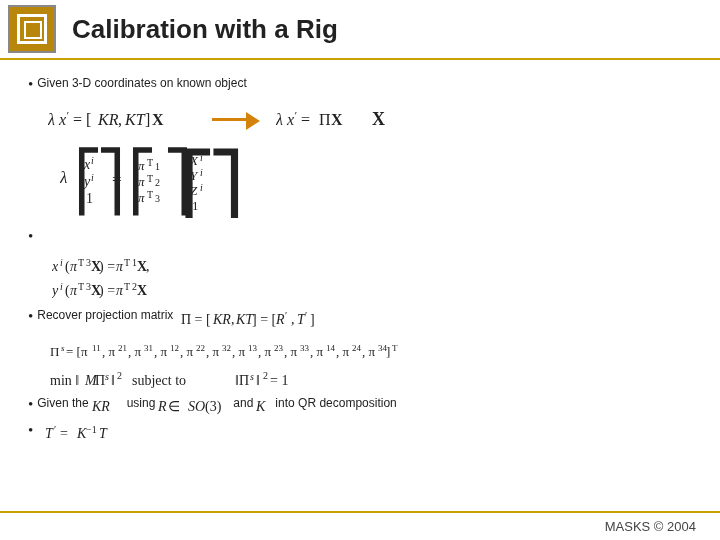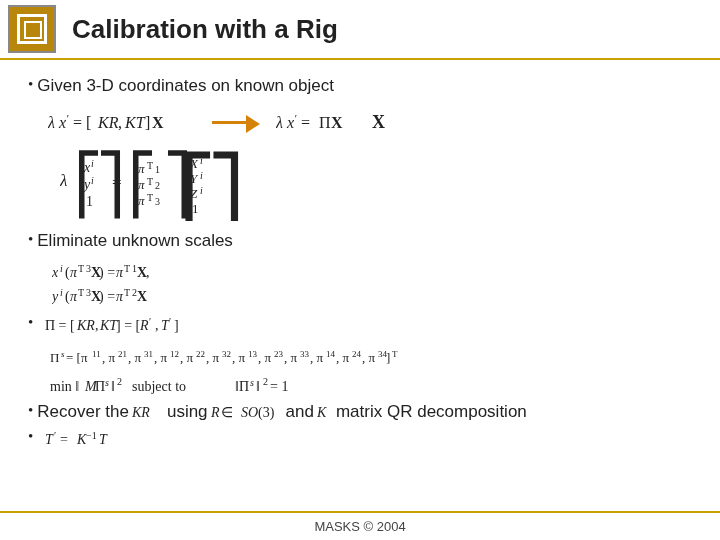--- a/index.html
+++ b/index.html
@@ -75,21 +75,21 @@
       color: #222;
     }
 
     .bullet {
       margin-right: 4px;
       font-size: 15px;
     }
 
     .bullet-text {
       font-family: Arial, Helvetica, sans-serif;
-      font-size: 17px;
+      font-size: 12px;
     }
 
     .math-row {
       display: flex;
       align-items: center;
       margin: 4px 0 10px 20px;
       gap: 16px;
     }
 
     
@@ -122,21 +122,21 @@
       border-left: 14px solid #d4820a;
     }
 
     .bottom-bar {
       position: absolute;
       bottom: 0;
       left: 0;
       right: 0;
       border-top: 2px solid #c8a000;
       display: flex;
-      justify-content: center;
+      justify-content: flex-end;
       padding: 6px 24px;
       font-family: Arial, Helvetica, sans-serif;
       font-size: 13px;
       color: #444;
       background: #fff;
     }
 
     
     svg.formula-svg {
       display: inline-block;
@@ -238,21 +238,20 @@
       <text x="140" y="48" font-family="Times New Roman" font-size="10" font-style="italic" fill="#222">i</text>
 
       <text x="132" y="67" font-family="Times New Roman" font-size="13" fill="#222">1</text>
 
       <text x="147" y="75" font-family="Times New Roman" font-size="75" fill="#222" font-weight="100">⎤</text>
     </svg>
   </div>
 
   <div class="bullet-item">
     <span class="bullet">•</span>
-    <span class="bullet-text">Eliminate unknown scales</span>
   </div>
 
   <div style="margin: 2px 0 8px 24px;">
     <svg class="formula-svg" width="280" height="45" viewBox="0 0 280 45">
 
       <text x="0" y="16" font-family="Times New Roman" font-size="14" font-style="italic" fill="#222">x</text>
       <text x="8" y="11" font-family="Times New Roman" font-size="10" font-style="italic" fill="#222">i</text>
       <text x="13" y="16" font-family="Times New Roman" font-size="14" fill="#222">(</text>
       <text x="18" y="16" font-family="Times New Roman" font-size="14" font-style="italic" fill="#222">π</text>
       <text x="26" y="11" font-family="Times New Roman" font-size="10" fill="#222">T</text>
@@ -275,20 +274,21 @@
       <text x="47" y="40" font-family="Times New Roman" font-size="14" fill="#222">) =</text>
       <text x="64" y="40" font-family="Times New Roman" font-size="14" font-style="italic" fill="#222">π</text>
       <text x="72" y="35" font-family="Times New Roman" font-size="10" fill="#222">T</text>
       <text x="80" y="35" font-family="Times New Roman" font-size="10" fill="#222">2</text>
       <text x="85" y="40" font-family="Times New Roman" font-size="14" font-weight="bold" fill="#222">X</text>
     </svg>
   </div>
 
   <div class="bullet-item">
     <span class="bullet">•</span>
+    <span class="bullet-text">Recover projection matrix</span>
     <span style="margin-left:8px;">
       <svg class="formula-svg" width="260" height="22" viewBox="0 0 260 22">
         <text x="0" y="16" font-family="Times New Roman" font-size="14" fill="#222">Π = [</text>
         <text x="32" y="16" font-family="Times New Roman" font-size="14" font-style="italic" fill="#222">KR</text>
         <text x="50" y="16" font-family="Times New Roman" font-size="14" fill="#222">,</text>
         <text x="55" y="16" font-family="Times New Roman" font-size="14" font-style="italic" fill="#222">KT</text>
         <text x="71" y="16" font-family="Times New Roman" font-size="14" fill="#222">] = [</text>
         <text x="95" y="16" font-family="Times New Roman" font-size="14" font-style="italic" fill="#222">R</text>
         <text x="104" y="11" font-family="Times New Roman" font-size="10" fill="#222">′</text>
         <text x="110" y="16" font-family="Times New Roman" font-size="14" fill="#222">,</text>
@@ -342,36 +342,36 @@
       <text x="185" y="19" font-family="Times New Roman" font-size="14" fill="#222">‖Π</text>
       <text x="200" y="14" font-family="Times New Roman" font-size="10" font-style="italic" fill="#222">s</text>
       <text x="206" y="19" font-family="Times New Roman" font-size="14" fill="#222">‖</text>
       <text x="213" y="13" font-family="Times New Roman" font-size="10" fill="#222">2</text>
       <text x="220" y="19" font-family="Times New Roman" font-size="14" fill="#222"> = 1</text>
     </svg>
   </div>
 
   <div class="bullet-item" style="margin-bottom:6px;">
     <span class="bullet">•</span>
-    <span class="bullet-text">Recover the</span>
+    <span class="bullet-text">Given the</span>
     <svg class="formula-svg" width="32" height="20" viewBox="0 0 32 20" style="margin:0 3px;">
       <text x="0" y="15" font-family="Times New Roman" font-size="14" font-style="italic" fill="#222">KR</text>
     </svg>
     <span class="bullet-text">using</span>
     <svg class="formula-svg" width="72" height="20" viewBox="0 0 72 20" style="margin:0 3px;">
       <text x="0" y="15" font-family="Times New Roman" font-size="14" font-style="italic" fill="#222">R</text>
       <text x="10" y="15" font-family="Times New Roman" font-size="14" fill="#222"> ∈ </text>
       <text x="30" y="15" font-family="Times New Roman" font-size="14" font-style="italic" fill="#222">SO</text>
       <text x="47" y="15" font-family="Times New Roman" font-size="14" fill="#222">(3)</text>
     </svg>
     <span class="bullet-text">and</span>
     <svg class="formula-svg" width="16" height="20" viewBox="0 0 16 20" style="margin:0 3px;">
       <text x="0" y="15" font-family="Times New Roman" font-size="14" font-style="italic" fill="#222">K</text>
     </svg>
-    <span class="bullet-text">matrix QR decomposition</span>
+    <span class="bullet-text">into QR decomposition</span>
   </div>
 
   <div class="bullet-item">
     <span class="bullet">•</span>
     <svg class="formula-svg" width="90" height="22" viewBox="0 0 90 22" style="margin-left:8px;">
       <text x="0" y="16" font-family="Times New Roman" font-size="14" font-style="italic" fill="#222">T</text>
       <text x="9" y="11" font-family="Times New Roman" font-size="10" fill="#222">′</text>
       <text x="15" y="16" font-family="Times New Roman" font-size="14" fill="#222"> = </text>
       <text x="32" y="16" font-family="Times New Roman" font-size="14" font-style="italic" fill="#222">K</text>
       <text x="41" y="11" font-family="Times New Roman" font-size="10" fill="#222">−1</text>

